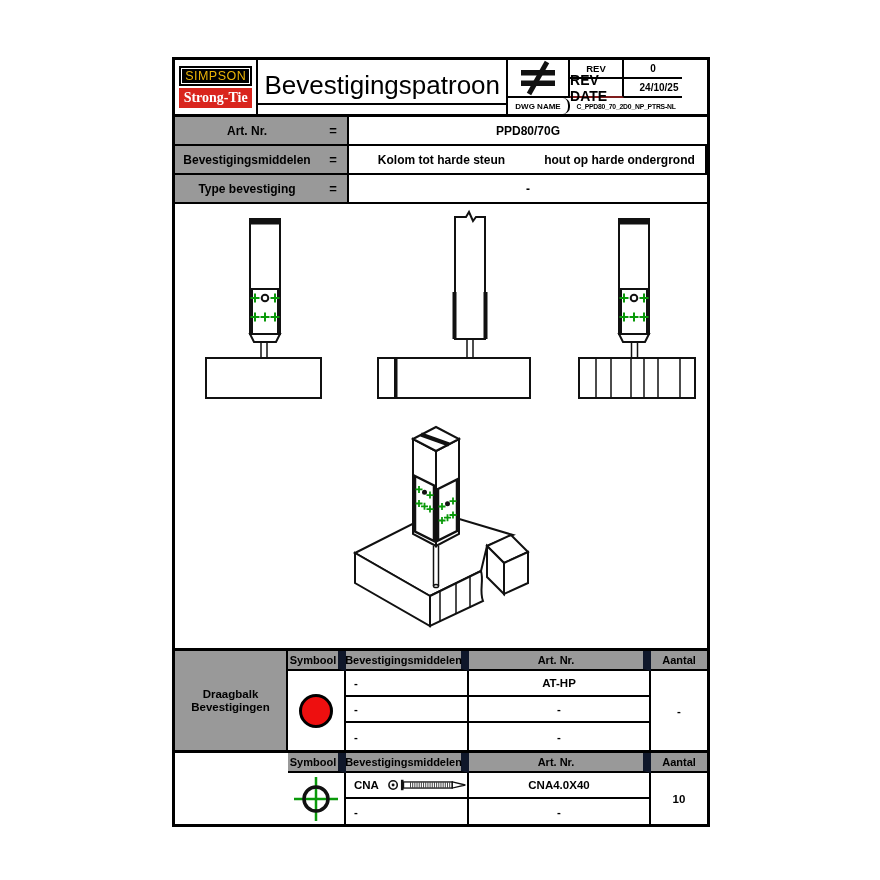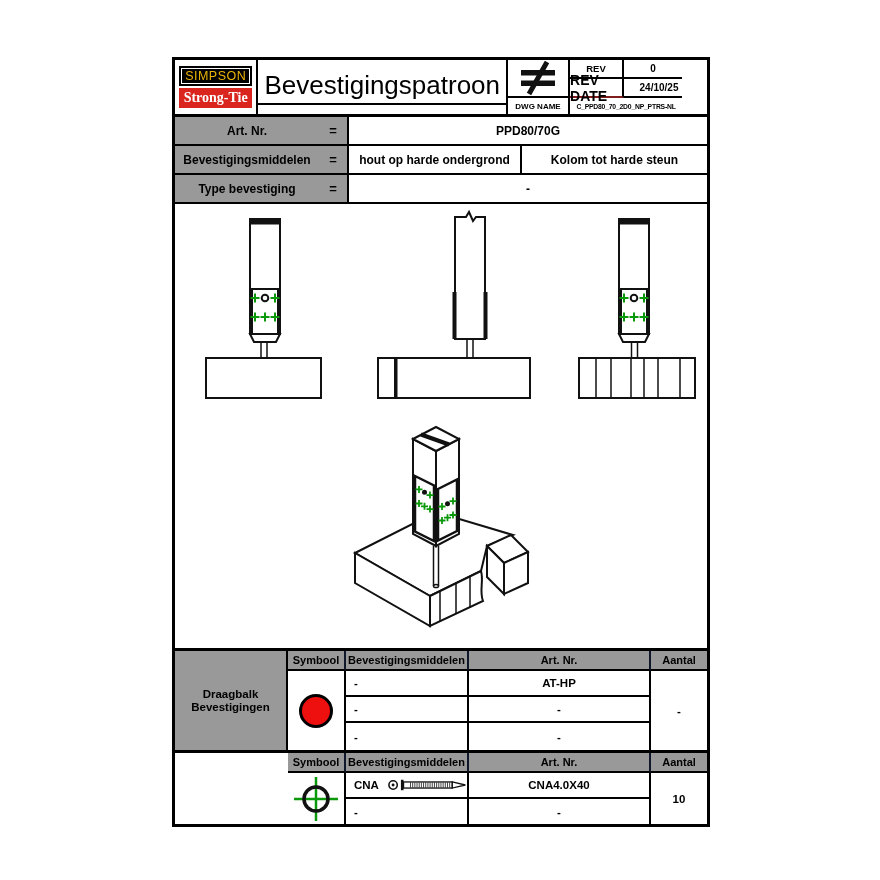--- a/index.html
+++ b/index.html
@@ -24,21 +24,21 @@
             border-right:2px solid #000;}
   .title{font-size:26px;font-weight:normal;border-bottom:2.5px solid #000;padding:0 6px 2px 6px;white-space:nowrap;}
   .rev-block{width:206px;display:grid;grid-template-columns:62px 54px 58px;
             grid-template-rows:19px 19px 16px;}
   .rev-block div{display:flex;align-items:center;justify-content:center;font-weight:bold;}
   .neq-cell{grid-row:1/3;grid-column:1;border-right:2px solid #000;border-bottom:2px solid #000;}
   .rev-label{grid-row:1;grid-column:2;border-right:2px solid #000;border-bottom:2px solid #000;font-size:9.5px;}
   .rev-val{grid-row:1;grid-column:3;border-bottom:2px solid #000;font-size:10px;}
   .revdate-label{grid-row:2;grid-column:2;border-right:2px solid #000;border-bottom:2px solid #7f1d1d;font-size:14px;}
   .revdate-val{grid-row:2;grid-column:3;border-bottom:2px solid #000;font-size:10px;padding-left:12px;}
-  .dwg-label{grid-row:3;grid-column:1;border-right:2px solid #000;font-size:8px;}
+  .dwg-label{grid-row:3;grid-column:1;border-right:2px solid #000;font-size:8px;border-radius:7px;}
   .dwg-val{grid-row:3;grid-column:2/4;font-size:6.8px;letter-spacing:-.2px;white-space:nowrap;}
 
   
   .info-table{position:absolute;left:0;top:57px;width:532px;}
   .info-row{height:29px;border-bottom:2px solid #000;display:flex;}
   .info-label{width:174px;background:#999;border-right:2px solid #000;
               display:flex;align-items:center;font-weight:bold;font-size:12px;}
   .info-label .lbl{flex:1;text-align:center;}
   .info-label .eq{width:28px;text-align:center;font-size:13px;}
   .info-vals{flex:1;display:flex;}
@@ -48,21 +48,21 @@
 
   
   .drawing{position:absolute;left:0;top:144px;width:532px;height:444px;}
 
   
   .ftable{position:absolute;left:0;width:532px;border-top:3px solid #000;
           display:grid;grid-template-columns:113px 58px 123px 182px 56px;}
   .ftable .cell{display:flex;align-items:center;justify-content:center;font-weight:bold;}
   .ft-title{grid-column:1;background:#999;border-right:2px solid #000;
             flex-direction:column;font-size:11.5px;line-height:13px;text-align:center;}
-  .ft-head{background:#999;border-right:2px solid #0f172a;border-bottom:2px solid #000;
+  .ft-head{background:#999;border-right:8px solid #0f172a;border-bottom:2px solid #000;
            font-size:11px;}
   .ft-head.last{border-right:none;}
   .ft-symbol{grid-column:2;border-right:2px solid #000;}
   .ft-mid{justify-content:flex-start !important;padding-left:8px;font-size:11.5px;
           border-right:2px solid #000;border-bottom:2px solid #000;gap:8px;}
   .ft-art{font-size:11.5px;border-right:2px solid #000;border-bottom:2px solid #000;}
   .ft-aantal{grid-column:5;font-size:11.5px;}
   .nb{border-bottom:none !important;}
   .red-circle{width:34px;height:34px;border-radius:50%;background:#ee0f0f;border:3px solid #000;}
 
@@ -111,22 +111,22 @@
       <div class="info-vals">
         <div class="info-val">PPD80/70G</div>
       </div>
     </div>
     <div class="info-row">
       <div class="info-label">
         <span class="lbl">Bevestigingsmiddelen</span>
         <span class="eq">=</span>
       </div>
       <div class="info-vals">
+        <div class="info-val">Kolom tot harde steun</div>
         <div class="info-val split">hout op harde ondergrond</div>
-        <div class="info-val">Kolom tot harde steun</div>
       </div>
     </div>
     <div class="info-row">
       <div class="info-label">
         <span class="lbl">Type bevestiging</span>
         <span class="eq">=</span>
       </div>
       <div class="info-vals">
         <div class="info-val">-</div>
       </div>

